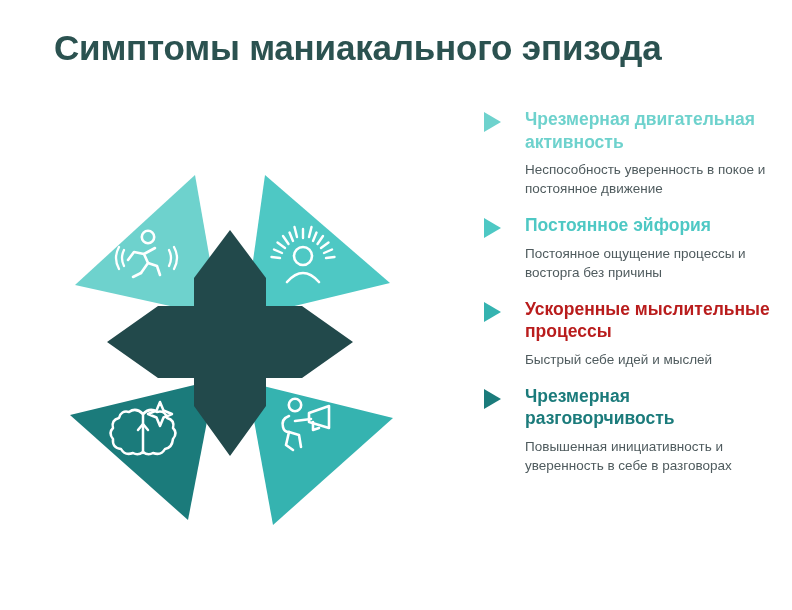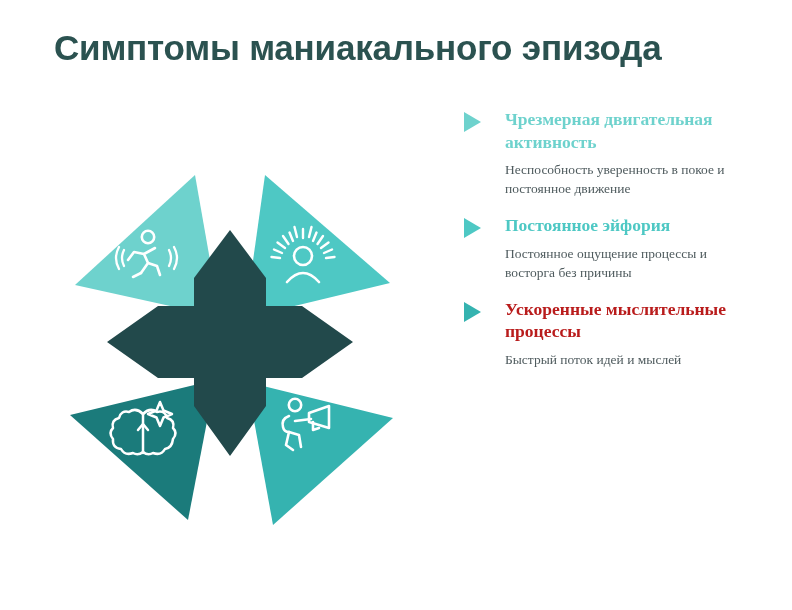--- a/index.html
+++ b/index.html
@@ -48,24 +48,23 @@
   .graphic svg {
     display: block;
     width: 350px;
     height: 355px;
     overflow: visible;
   }
 
   
   .list {
     position: absolute;
-    left: 464px;
+    left: 484px;
     top: 108px;
     width: 300px;
-    font-family: Liberation Serif, serif;
   }
   .item {
     position: relative;
     padding-left: 41px;
     margin-bottom: 16px;
   }
   .item:last-child { margin-bottom: 0; }
 
   .marker {
     position: absolute;
@@ -188,18 +187,23 @@
 
     <div class="item">
       <span class="marker" style="border-left-color: rgb(78, 200, 196);"></span>
       <p class="item-title" style="color: rgb(78, 200, 196);">Постоянное эйфория</p>
       <p class="item-desc">Постоянное ощущение процессы и восторга без причины</p>
     </div>
 
     <div class="item">
       <span class="marker" style="border-left-color: rgb(53, 179, 176);"></span>
       <p class="item-title" style="color: #b91c1c;">Ускоренные мыслительные процессы</p>
-      <p class="item-desc">Быстрый поток идей и мыслей</p>
-    </div>
-
+      <p class="item-desc">Быстрый себе идей и мыслей</p>
+    </div>
+
+    <div class="item">
+      <span class="marker" style="border-left-color: rgb(27, 123, 123);"></span>
+      <p class="item-title" style="color: rgb(27, 123, 123);">Чрезмерная разговорчивость</p>
+      <p class="item-desc">Повышенная инициативность и уверенность в себе в разговорах</p>
+    </div>
 
   </div>
 </div>
 
 </body></html>

